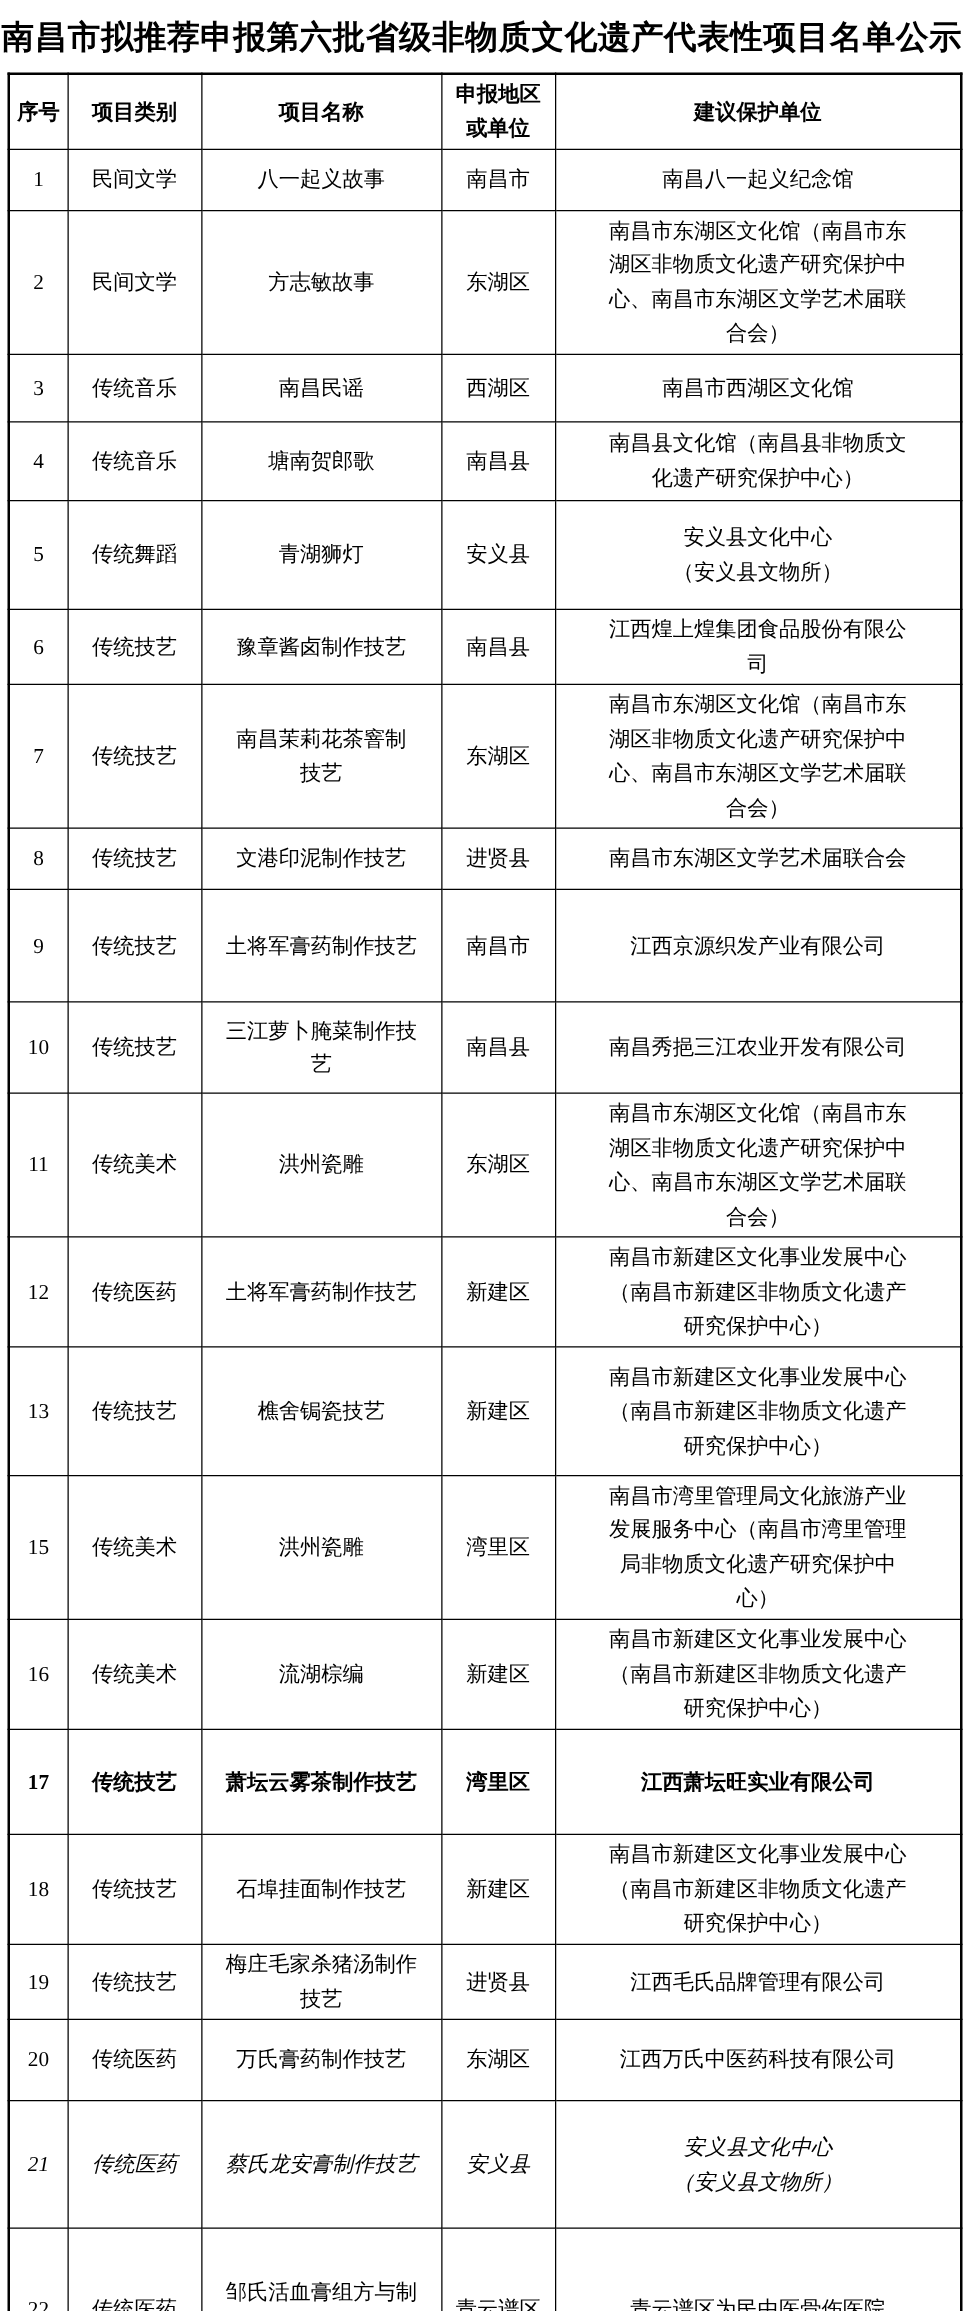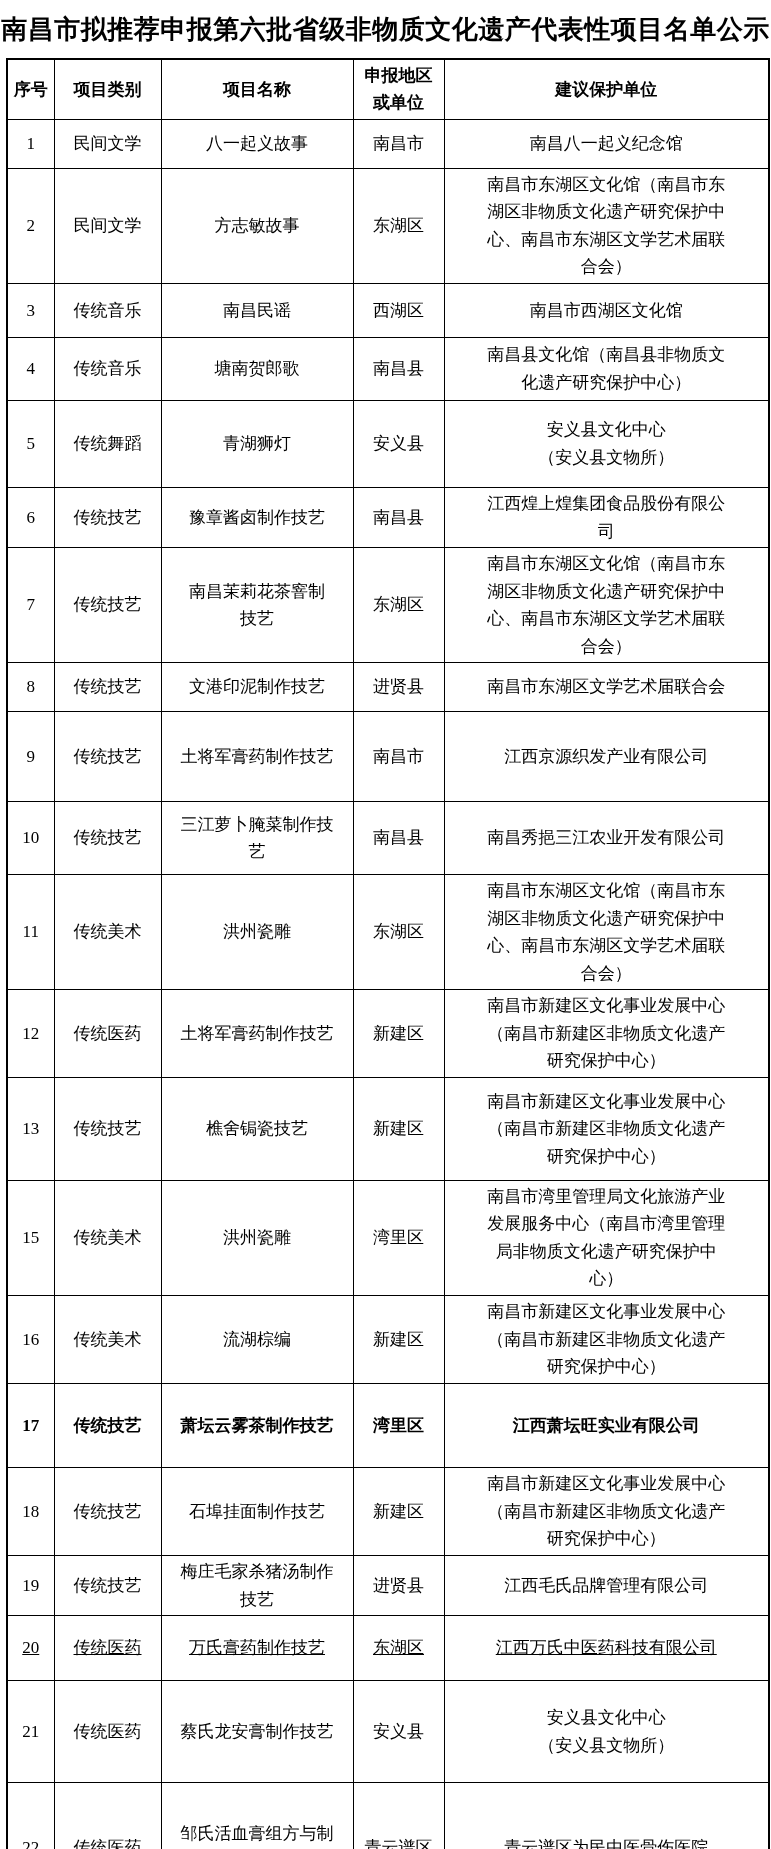--- a/index.html
+++ b/index.html
@@ -202,28 +202,28 @@
 （南昌市新建区非物质文化遗产研究保护中心）</td>
       </tr>
       <tr style="height: 60px;">
         <td>19</td>
         <td>传统技艺</td>
         <td>梅庄毛家杀猪汤制作
 技艺</td>
         <td>进贤县</td>
         <td>江西毛氏品牌管理有限公司</td>
       </tr>
-      <tr style="height: 65px; text-decoration: underline;">
+      <tr style="height: 65px;">
         <td>20</td>
         <td>传统医药</td>
         <td>万氏膏药制作技艺</td>
         <td>东湖区</td>
         <td>江西万氏中医药科技有限公司</td>
       </tr>
-      <tr style="height: 102px;">
+      <tr style="height: 102px; font-style: italic;">
         <td>21</td>
         <td>传统医药</td>
         <td>蔡氏龙安膏制作技艺</td>
         <td>安义县</td>
         <td>安义县文化中心
 （安义县文物所）</td>
       </tr>
       <tr style="height: 130px;">
         <td>22</td>
         <td>传统医药</td>

